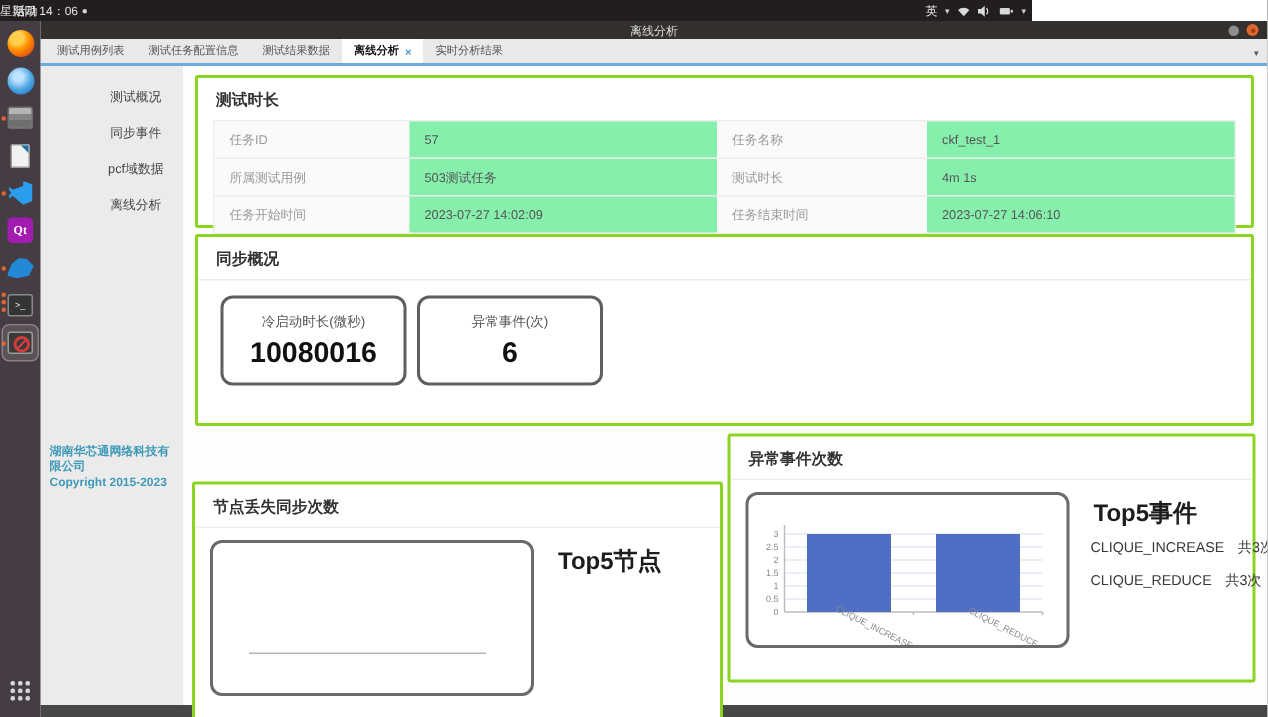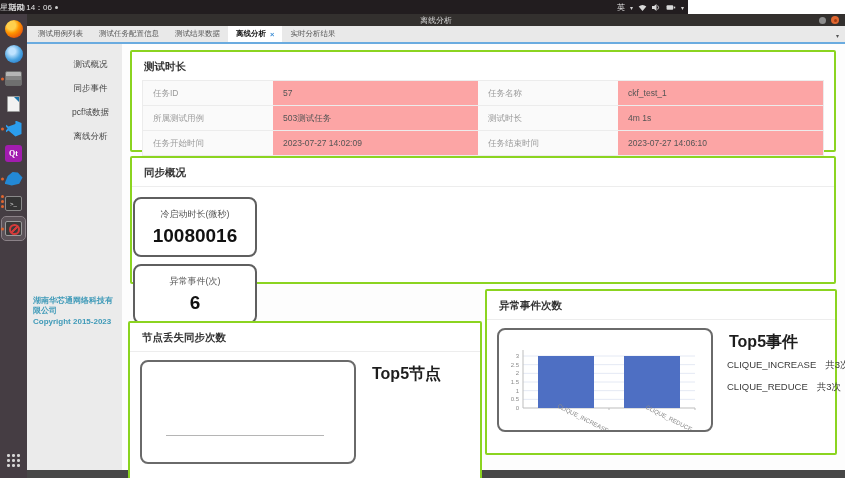--- a/index.html
+++ b/index.html
@@ -93,23 +93,23 @@
   #sec-events{left:363px;top:245px;right:8px;height:166px;}
   .sec-title{font-size:10.5px;font-weight:bold;color:#333;padding:8px 12px 6px;}
   .divider{border-top:1px solid #ededed;margin:0;}
 
   .binfo-table{margin:0 10px;display:grid;grid-template-columns:130px 1fr 140px 1fr;
     border:1px solid #ececec;font-size:8.5px;}
   .cell{height:24px;line-height:24px;padding:0 10px;border-top:1px solid #ececec;
     overflow:hidden;white-space:nowrap;}
   .cell.r0{border-top:none;}
   .cell.lbl{background:#fafafa;color:#9a9a9a;}
-  .cell.val{color:#555;background:#fca5a5;}
-
-  .stat-row{display:flex;gap:7px;padding:10px 1px;flex-direction:column;}
+  .cell.val{color:#555;background:#86efac;}
+
+  .stat-row{display:flex;gap:7px;padding:10px 15px;}
   .stat-card{width:120px;height:56px;border:2px solid #5f5f5f;border-radius:8px;
     display:flex;flex-direction:column;align-items:center;justify-content:center;gap:4px;
     background:#fff;}
   .stat-label{font-size:9px;color:#555;}
   .stat-value{font-size:19px;font-weight:bold;color:#111;}
 
   .sec-body{position:relative;height:calc(100% - 38px);}
   .chart-box{position:absolute;left:10px;top:8px;width:216px;height:104px;
     border:2px solid #6a6a6a;border-radius:8px;background:#fff;box-sizing:border-box;}
   .empty-line{position:absolute;left:24px;right:30px;bottom:26px;border-top:1px solid #b5b5b5;}

